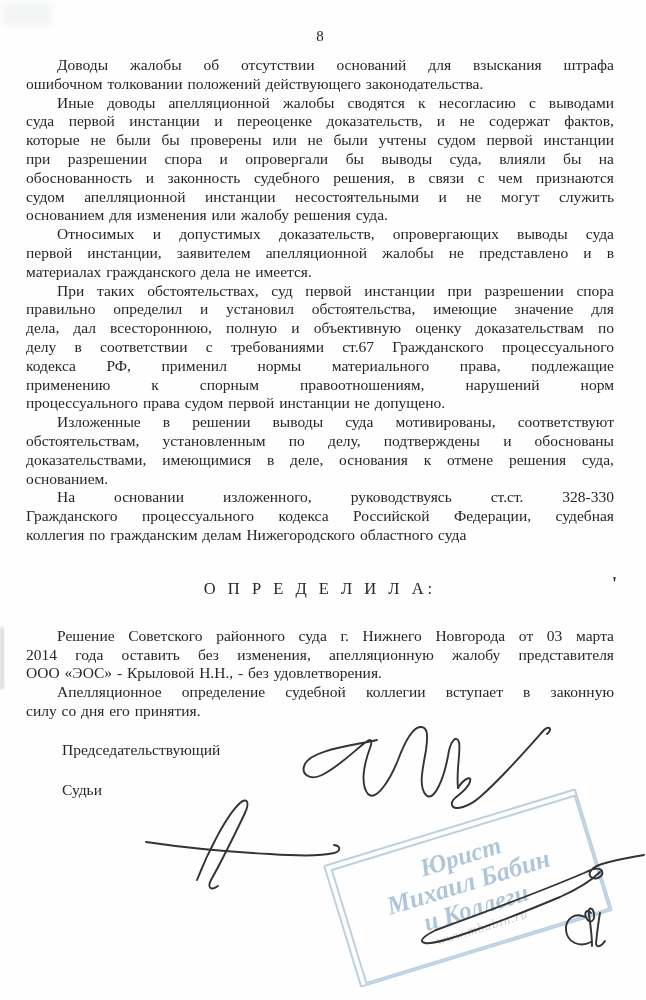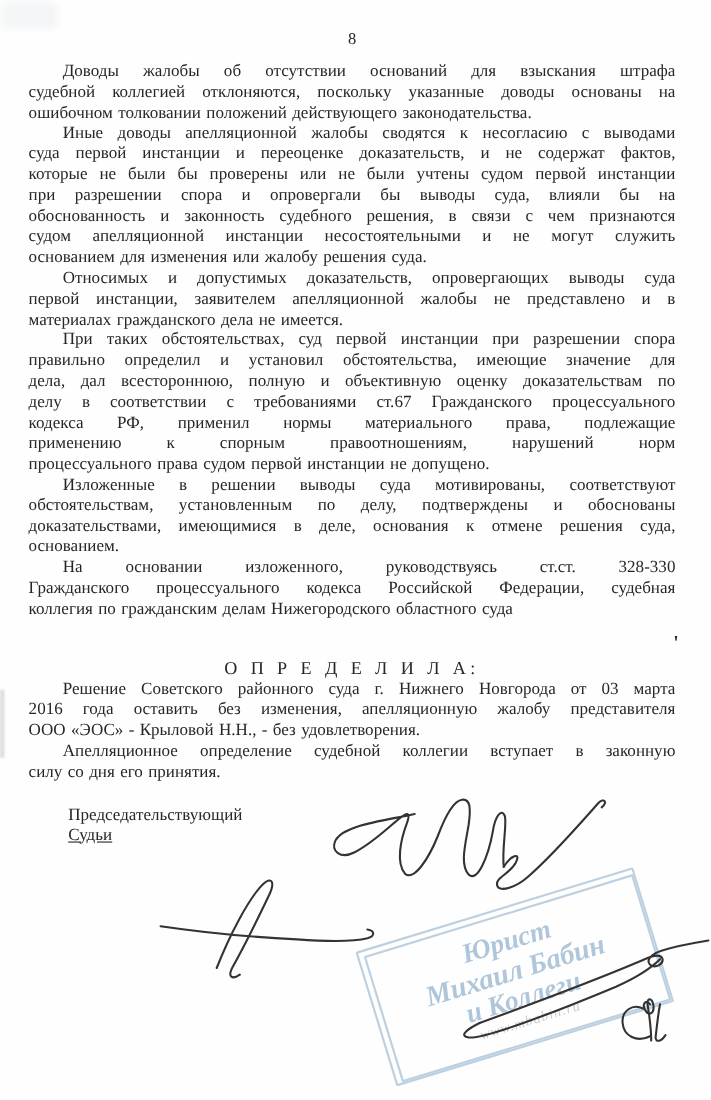--- a/index.html
+++ b/index.html
@@ -15,30 +15,30 @@
   }
   .content{position:absolute;top:56px;left:26px;width:588px;}
   .ln{
     font-size:15.5px;line-height:18.8px;
     text-align:justify;text-align-last:justify;
     word-spacing:1px;
   }
   .ln.first{padding-left:31px;}
   .ln.last{text-align-last:left;}
   .ruling-heading{
-    margin-top:34px;
+    margin-top:34px;margin-bottom:28px;
     text-align:center;text-align-last:center;
     font-size:16.5px;letter-spacing:4px;line-height:20px;
   }
   .sig-label{
     font-size:15.5px;line-height:19px;padding-left:36px;
     text-align:right;text-align-last:left;
   }
   .presiding-label{margin-top:19px;}
-  .judges-label{text-decoration:underline;}
+  .judges-label{margin-top:21px;}
   .stamp{
     position:absolute;left:336px;top:824px;width:252px;height:116px;
     transform:rotate(-17deg);
     border:2px solid #b7cddf;border-radius:2px;
     padding:4px;opacity:.92;background:rgba(255,255,255,0);
   }
   .stamp-inner{
     width:100%;height:100%;border:2px solid #b7cddf;border-radius:1px;
     display:flex;flex-direction:column;align-items:center;justify-content:center;
     color:#a9c2d8;font-weight:bold;font-style:italic;
@@ -65,21 +65,20 @@
 <body>
 
 <div class="scan-smudge"></div>
 
 <div class="page-number">8</div>
 
 <div class="content">
 
   <div>
     <div class="ln first">Доводы жалобы об отсутствии оснований для взыскания штрафа</div>
-    <div class="ln">судебной коллегией отклоняются, поскольку указанные доводы основаны на</div>
     <div class="ln last">ошибочном толковании положений действующего законодательства.</div>
   </div>
 
   <div>
     <div class="ln first">Иные доводы апелляционной жалобы сводятся к несогласию с выводами</div>
     <div class="ln">суда первой инстанции и переоценке доказательств, и не содержат фактов,</div>
     <div class="ln">которые не были бы проверены или не были учтены судом первой инстанции</div>
     <div class="ln">при разрешении спора и опровергали бы выводы суда, влияли бы на</div>
     <div class="ln">обоснованность и законность судебного решения, в связи с чем признаются</div>
     <div class="ln">судом апелляционной инстанции несостоятельными и не могут служить</div>
@@ -112,21 +111,21 @@
   <div>
     <div class="ln first">На основании изложенного, руководствуясь ст.ст. 328-330</div>
     <div class="ln">Гражданского процессуального кодекса Российской Федерации, судебная</div>
     <div class="ln last">коллегия по гражданским делам Нижегородского областного суда</div>
   </div>
 
   <div class="ruling-heading">О П Р Е Д Е Л И Л А:</div>
 
   <div>
     <div class="ln first">Решение Советского районного суда г. Нижнего Новгорода от 03 марта</div>
-    <div class="ln">2016 года оставить без изменения, апелляционную жалобу представителя</div>
+    <div class="ln">2014 года оставить без изменения, апелляционную жалобу представителя</div>
     <div class="ln last">ООО «ЭОС» - Крыловой Н.Н., - без удовлетворения.</div>
   </div>
 
   <div>
     <div class="ln first">Апелляционное определение судебной коллегии вступает в законную</div>
     <div class="ln last">силу со дня его принятия.</div>
   </div>
 
   <div class="sig-label presiding-label">Председательствующий</div>
   <div class="sig-label judges-label">Судьи</div>

